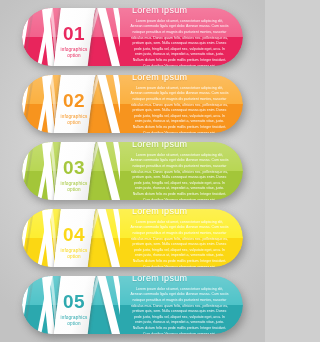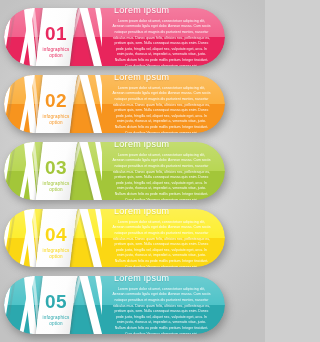--- a/index.html
+++ b/index.html
@@ -10,21 +10,21 @@
   }
   #stage{
     position:relative;width:265px;height:342px;overflow:hidden;
     background:
       radial-gradient(ellipse 70% 60% at 50% 45%, #dcdcdc 0%, #d4d4d4 45%, #c2c2c2 100%);
   }
 
   
   .banner{
     position:absolute;
-    left:4px; width:221px; height:58px;
+    left:22px; width:221px; height:58px;
     border-radius:29px;
     overflow:hidden;
     filter:drop-shadow(2px 4px 4px rgba(70,70,70,.45));
   }
   .banner-inner{
     position:absolute; inset:0;
     border-radius:29px;
     overflow:hidden;
   }
   

